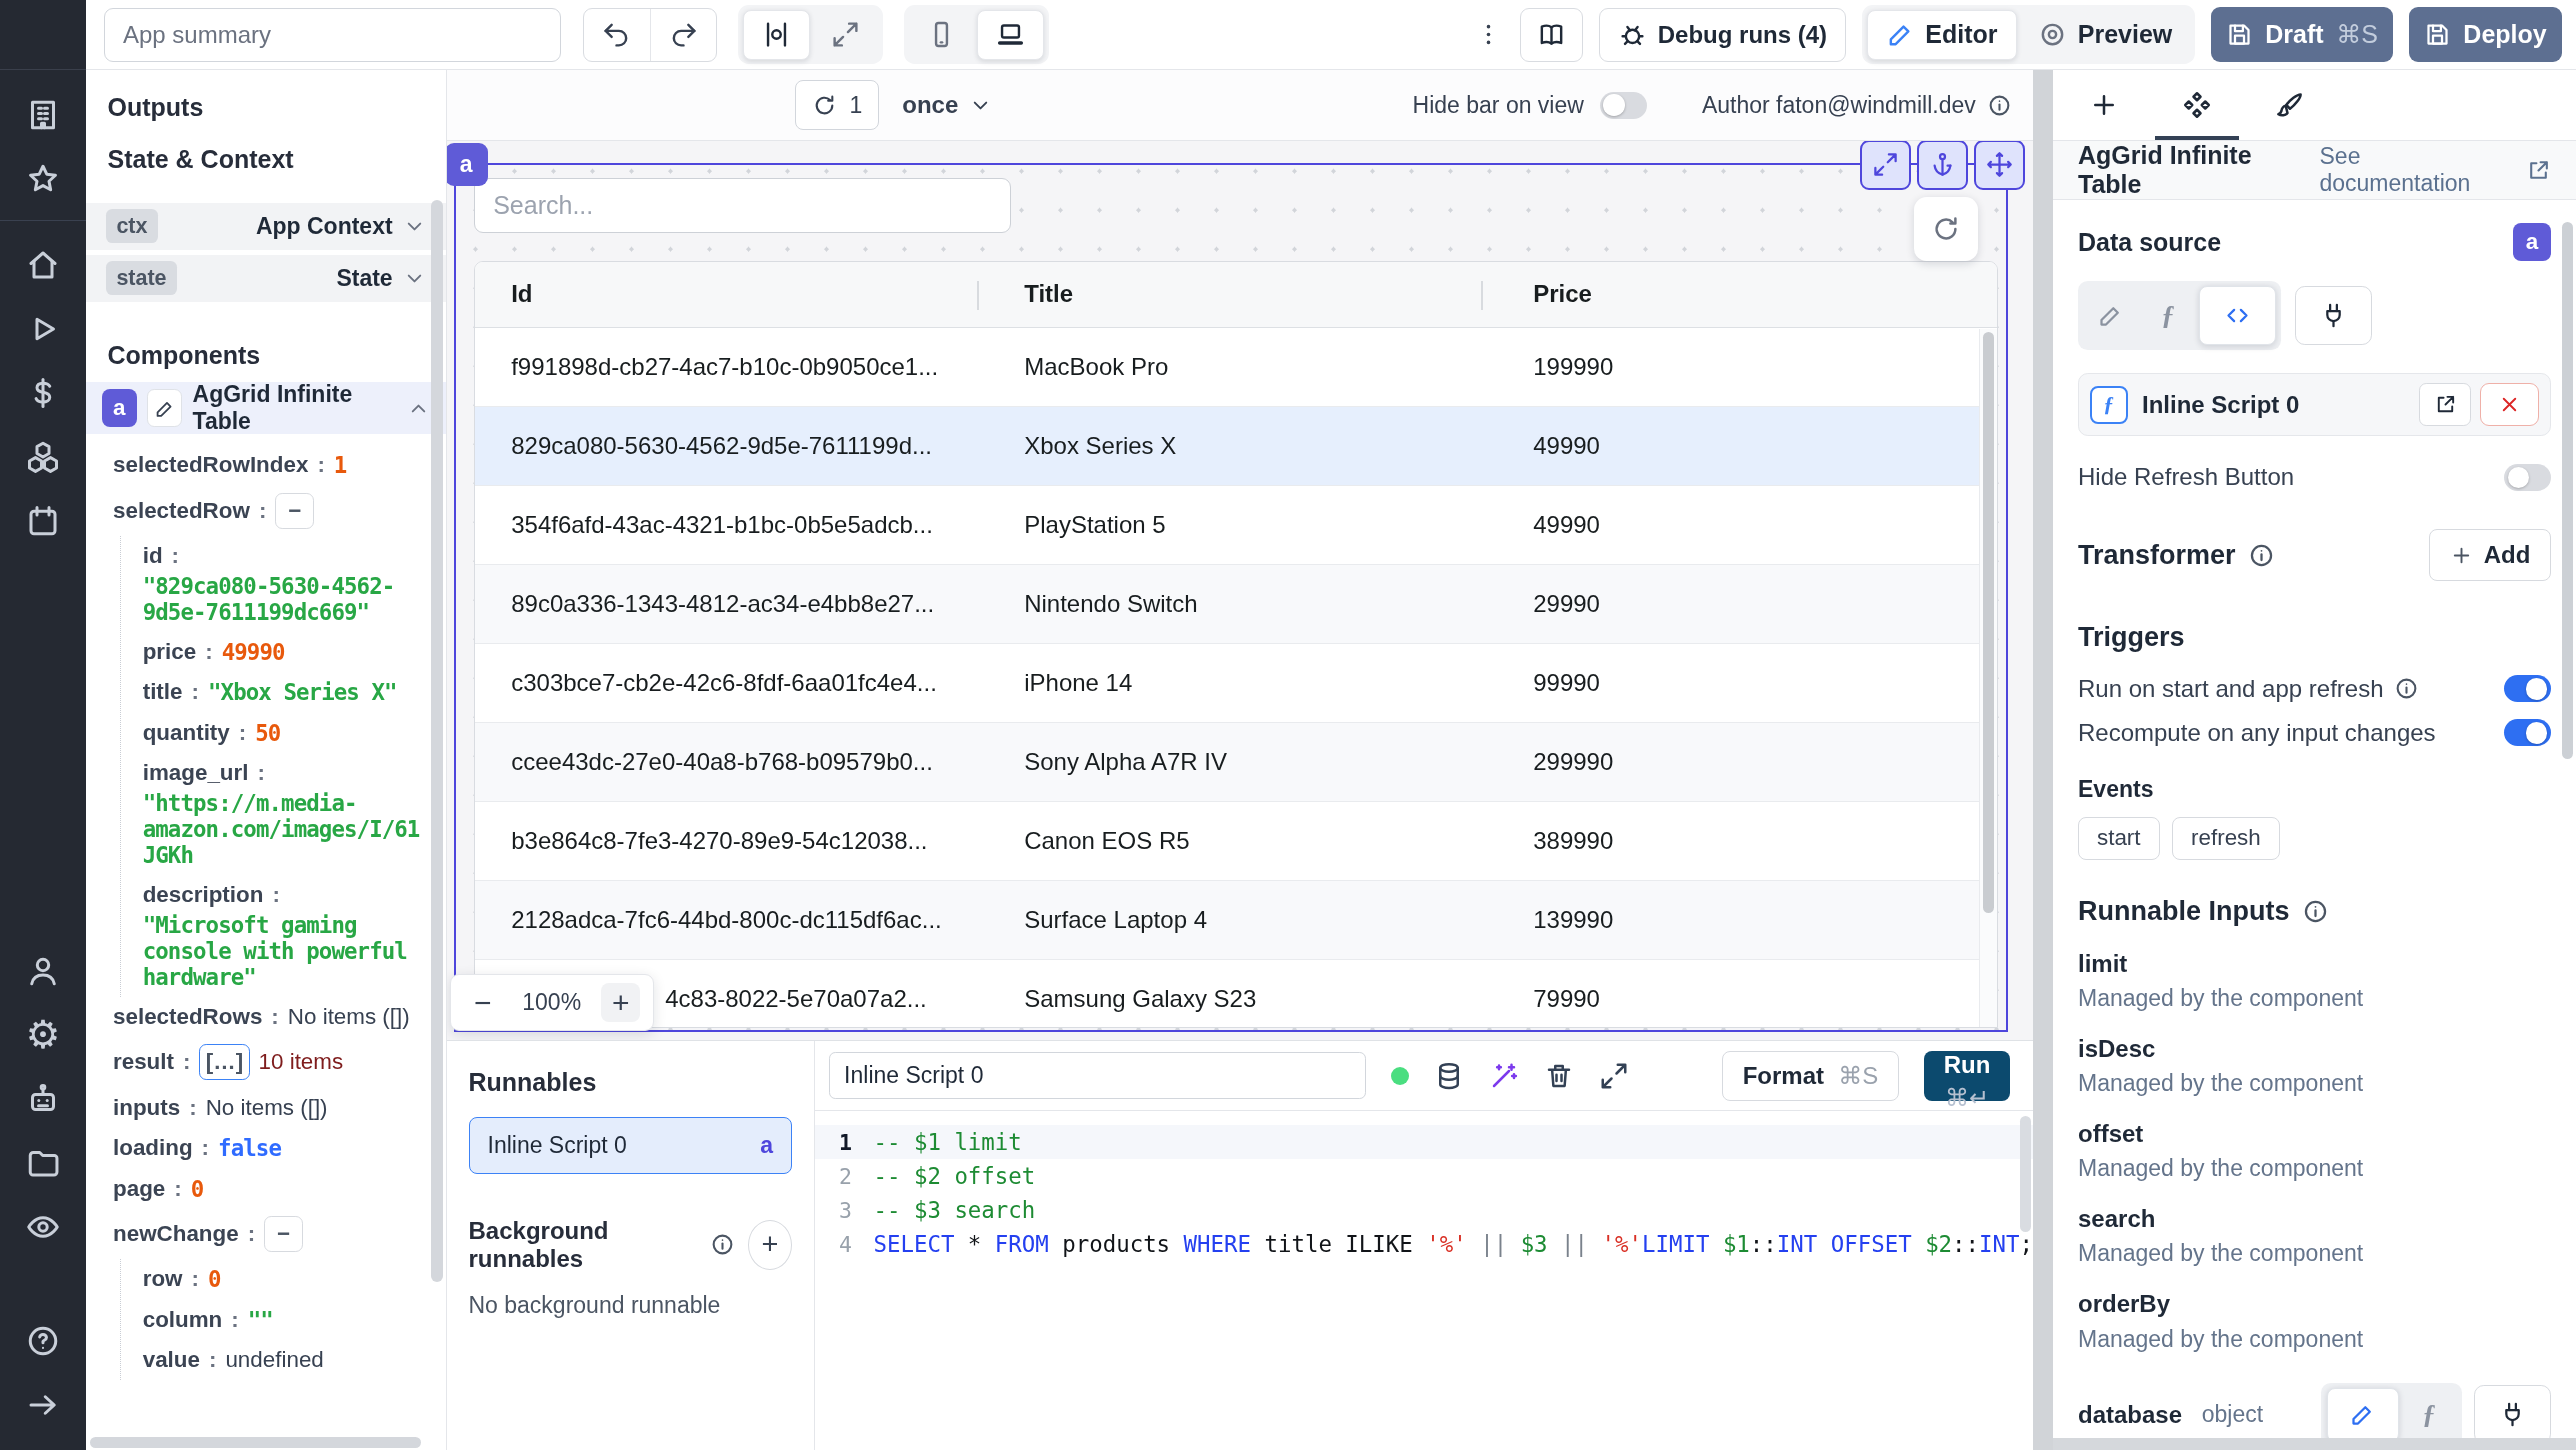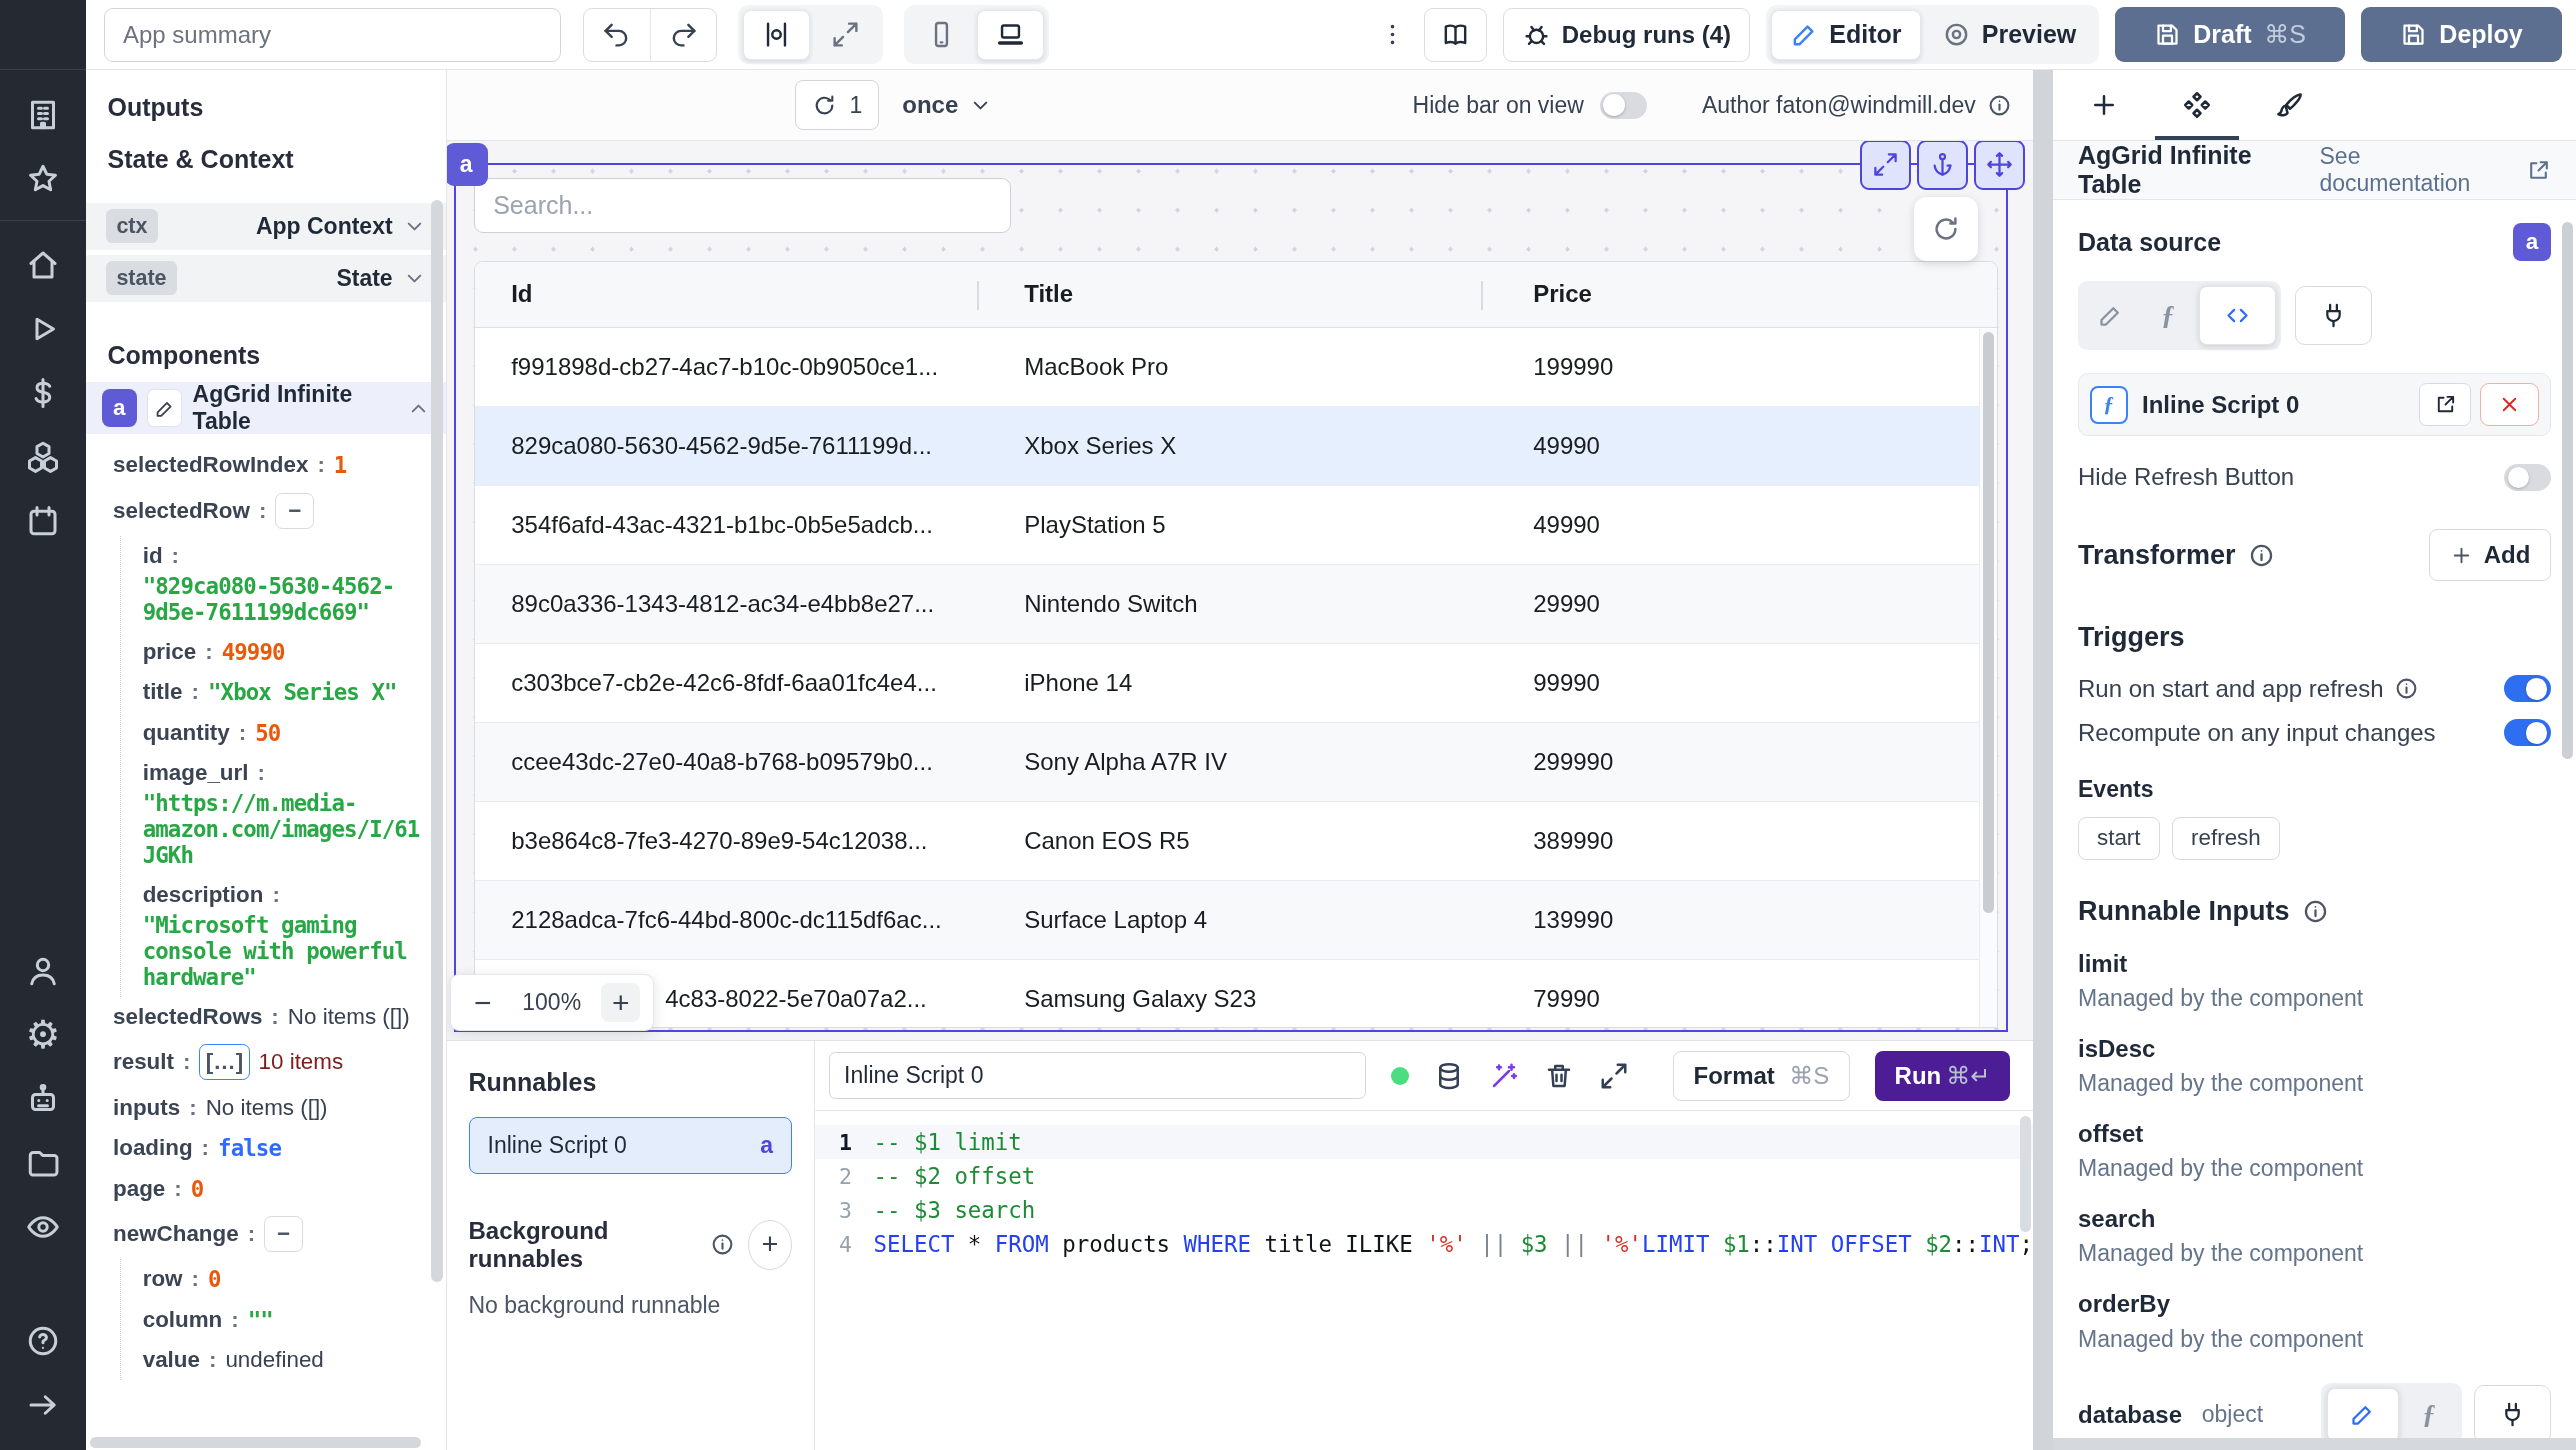--- a/index.html
+++ b/index.html
@@ -31,21 +31,21 @@
   .seg .segbtn { height:50px; border-radius:8px; display:flex; align-items:center; justify-content:center; gap:10.7px; padding:0 18px; color:#6b7280; }
   .seg .segbtn.active { background:#fff; border:0.9px solid #e4e6ea; box-shadow:0 1.8px 5.4px rgba(15,23,42,.12); color:#1f2937; }
   .seg svg { width:29px; height:29px; }
   .topbar .right { margin-left:auto; display:flex; align-items:center; gap:16px; }
   .iconbtn { width:63px; height:54px; border:0.9px solid #d9dce1; border-radius:9px; display:flex; align-items:center; justify-content:center; color:#1f2937; background:#fff; }
   .iconbtn svg { width:29px; height:29px; }
   .kebab { color:#374151; width:32px; display:flex; justify-content:center; }
   .kebab svg { width:27px; height:27px; }
   .debugbtn { height:54px; border:0.9px solid #d9dce1; border-radius:9px; background:#fff; display:flex; align-items:center; gap:10.7px; padding:0 18px; font-weight:600; color:#1f2937; font-size:24px; }
   .debugbtn svg { width:29px; height:29px; }
-  .slatebtn { height:55px; border-radius:9px; background:#5d6f91; color:#fff; display:flex; align-items:center; gap:12.5px; padding:0 39px; font-weight:700; font-size:25px; }
+  .slatebtn { height:55px; border-radius:9px; background:#5d6f91; color:#fff; display:flex; align-items:center; gap:12.5px; padding:0 15px; font-weight:700; font-size:25px; }
   .slatebtn svg { width:27px; height:27px; }
   .slatebtn .kbd { color:#c3cddd; font-weight:400; }
   .txtblue { color:#3b82f6; }
 
   
   .leftpanel { position:absolute; left:86px; top:70px; width:361px; bottom:0; background:#fff; border-right:0.9px solid #e4e6ea; overflow:hidden; z-index:10; }
   .leftpanel h2 { font-size:25px; font-weight:700; color:#272d3a; margin:23px 0 0 21.5px; }
   .outputs-search { display:block; margin:21.5px 19.7px 0; width:322px; height:54px; border:0.9px solid #d2d6dc; border-radius:9px; padding:0 16px; font-size:24px; color:#374151; }
   .outputs-search::placeholder { color:#8b93a0; }
   .kvrow { margin-top:12.5px; height:47px; background:#f2f3f5; display:flex; align-items:center; padding:0 19.7px; }
@@ -137,21 +137,21 @@
 
   .codepane { flex:1; display:flex; flex-direction:column; position:relative; }
   .codebar { height:70px; display:flex; align-items:center; padding:0 23px 0 14.3px; gap:25px; border-bottom:0.9px solid #e4e6ea; }
   .codename { width:537px; height:47px; border:0.9px solid #d2d6dc; border-radius:6.3px; padding:0 14.3px; font-size:23px; color:#1f2937; }
   .greendot { width:18px; height:18px; border-radius:50%; background:#4ade80; flex:none; }
   .cicon { color:#334155; }
   .cicon svg { width:30px; height:30px; }
   .cicon.purple { color:#7c3aed; }
   .formatbtn { margin-left:auto; height:50px; border:0.9px solid #d7dadf; border-radius:8px; padding:0 19.7px; display:flex; align-items:center; gap:14.3px; font-weight:700; font-size:24px; color:#1f2937; background:#fff; }
   .formatbtn .kbd { color:#9aa2ad; font-weight:400; }
-  .runbtn { height:50px; border-radius:8px; padding:0 19.7px; display:flex; align-items:center; gap:5px; background:#4c1d95; color:#fff; font-weight:700; font-size:24px; }
+  .runbtn { height:50px; border-radius:8px; padding:0 19.7px; display:flex; align-items:center; gap:5px; background:#0c4a6e; color:#fff; font-weight:700; font-size:24px;flex-direction:column; }
   .runbtn .kbd { color:#b6c0d0; font-weight:400; }
   .codebody { flex:1; padding-top:14.3px; font-family:"DejaVu Sans Mono", monospace; font-size:22.4px; position:relative; background:#fff; }
   .cline { display:flex; height:34px; align-items:center; white-space:pre; }
   .cline .ln { width:59px; text-align:right; padding-right:21.5px; color:#98a1ab; flex:none; font-size:21.5px; }
   .cline.active { background:#f5f7fb; }
   .cline.active .ln { color:#111827; font-weight:700; }
   .tok-kw { color:#2440f0; } .tok-cm { color:#1d8b33; } .tok-str { color:#d93025; }
   .tok-vr { color:#1d8b33; } .tok-op { color:#7a828c; } .tok-tx { color:#111418; }
   .code-vscroll { position:absolute; right:1.8px; top:75px; width:11.6px; height:116px; background:#d9dce1; border-radius:6.3px; }
 

